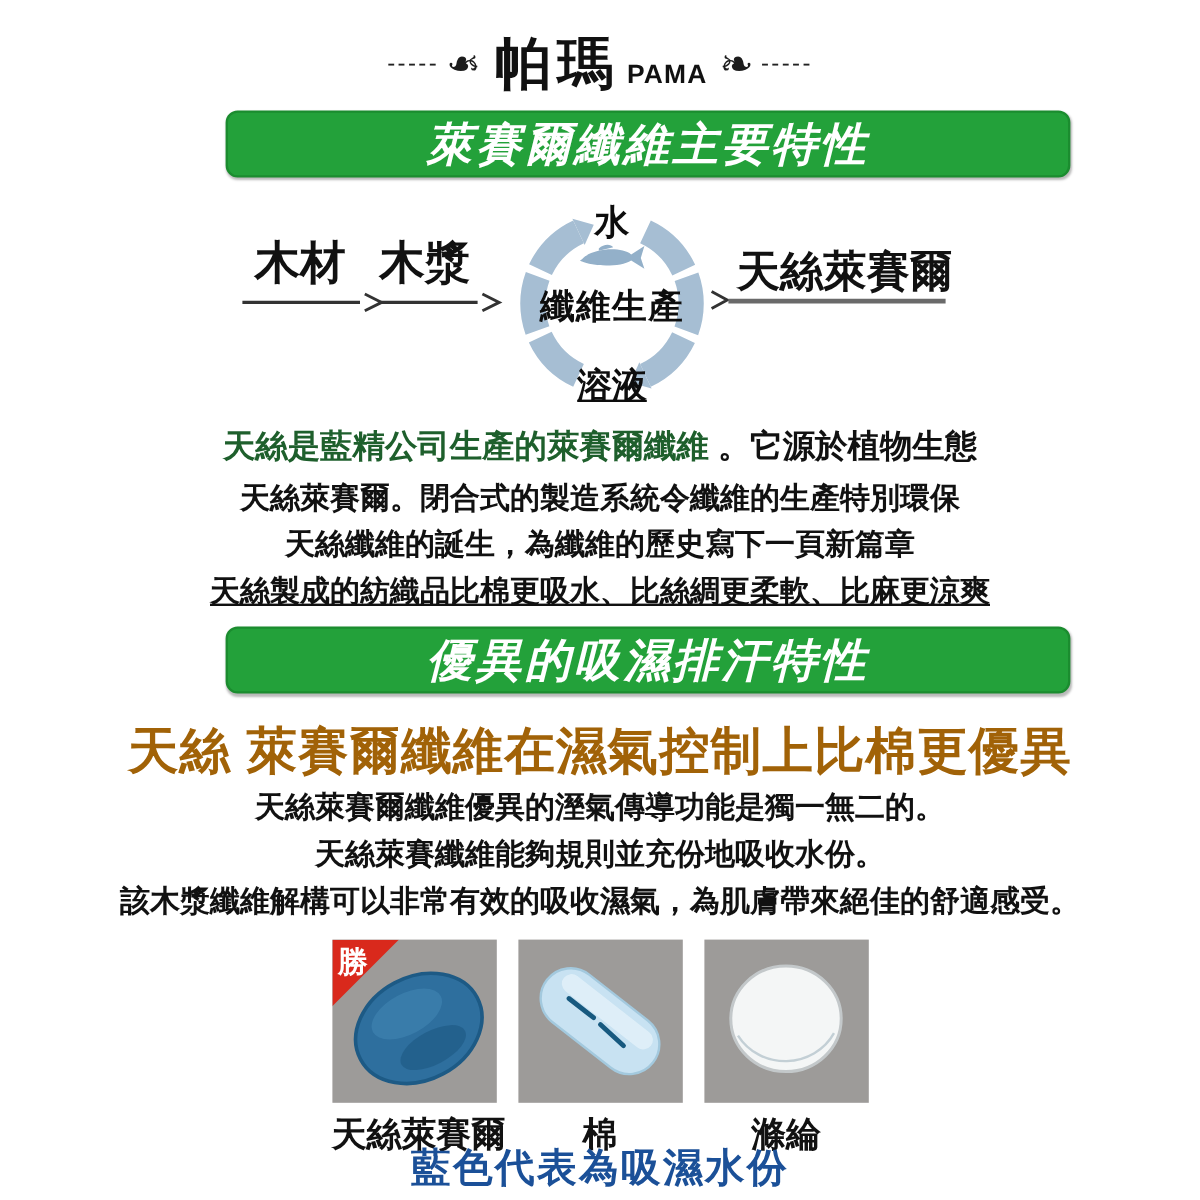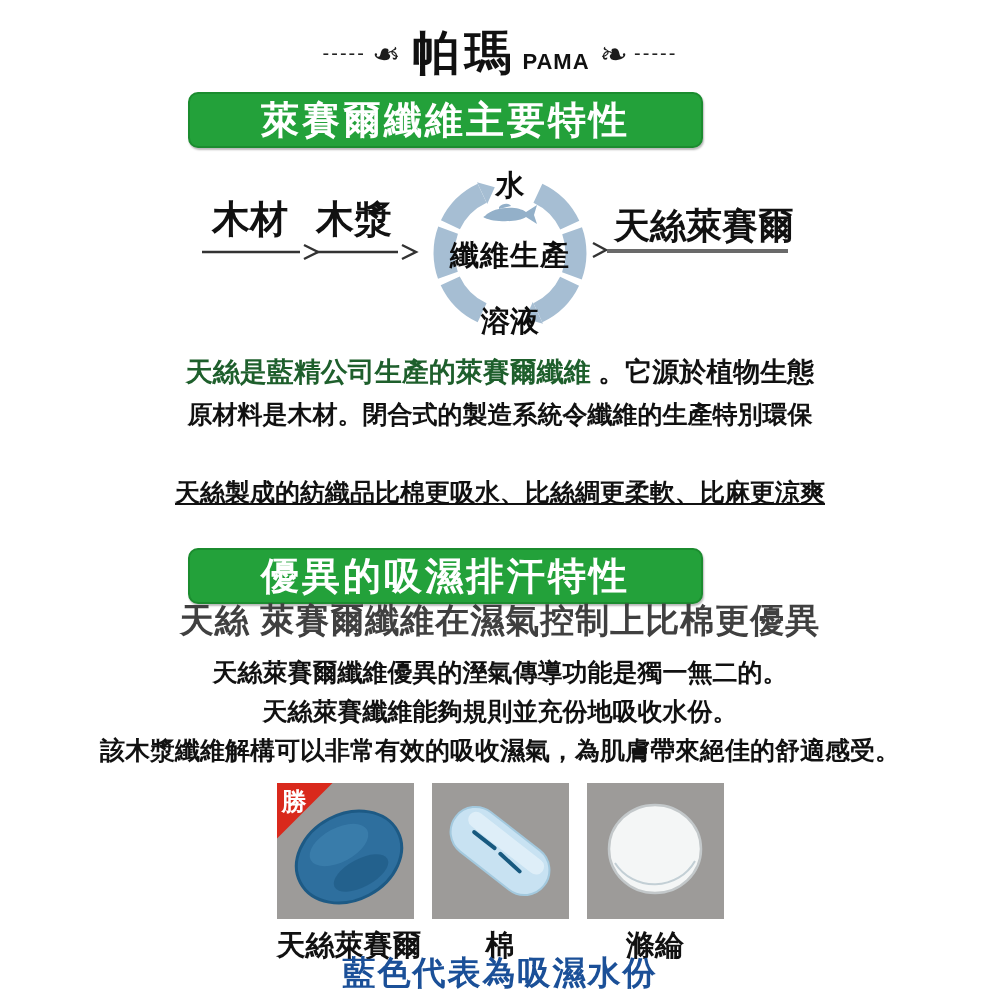--- a/index.html
+++ b/index.html
@@ -16,56 +16,57 @@
     display: flex; align-items: center; justify-content: center; gap: 4px;
   }
   .dash { font-size: 20px; font-weight: 400; color: #222; letter-spacing: 2px; }
   .ornament { font-size: 34px; color: #1c1c1c; line-height: 1; margin: 0 2px; }
   .ornament.left  { transform: scaleX(-1); display: inline-block; }
   .brand-zh { font-size: 47px; letter-spacing: 5px; margin: 0 2px 0 6px; }
   .brand-en { font-size: 22px; letter-spacing: 1px; margin-top: 16px; margin-right: 4px; }
 
   
   .banner {
-    position: absolute; left: 188px; width: 515px; height: 56px;
+    position: absolute; left: 188px; width: 704px; height: 56px;
     background: #23a13a; border: 2px solid #1b8c2f; border-radius: 10px;
     display: flex; align-items: center; justify-content: center;
     color: #fff; font-size: 38px; letter-spacing: 3px;
     box-shadow: 1px 2px 2px rgba(0,0,0,.28);
+    font-style: italic;
   }
   #banner1 { top: 92px; }
-  #banner2 { top: 548px; }
+  #banner2 { top: 522px; }
 
   
   .diagram { position: absolute; top: 162px; left: 0; width: 801px; height: 188px; padding-left: 40px; }
   .dlabel  { position: absolute; font-size: 38px; white-space: nowrap; }
   #wood    { left: 212px; top: 32px; }
   #pulp    { left: 316px; top: 32px; text-align: center; }
   #result  { left: 614px; top: 40px; font-size: 36px; }
   .arrow-svg { position: absolute; }
   #arrow1 { left: 200px; top: 80px; }
   #arrow2 { left: 314px; top: 80px; }
   #arrow3 { left: 590px; top: 78px; }
   .cycle { position: absolute; left: 425px; top: 0; width: 170px; height: 186px; }
   .cycle svg { position: absolute; left: 0; top: 0; }
   .cycle-label { position: absolute; width: 100%; text-align: center; font-size: 29px; color: #0d0d0d; }
   .cycle-top    { top: 4px; }
   .cycle-center { top: 74px; letter-spacing: 1px; }
-  .cycle-bottom { top: 140px; }
+  .cycle-bottom { top: 140px; text-decoration: underline; }
 
   
   .tline { position: absolute; left: 0; width: 100%; text-align: center; white-space: nowrap; }
   #intro1 { top: 354px; font-size: 27px; }
   #intro1 .green-part { color: #1e5f2c; }
   #intro2 { top: 398px; font-size: 25px; }
   #intro3 { top: 437px; font-size: 25px; }
   #intro4 { top: 476px; font-size: 25px; text-decoration: underline; }
 
   
-  #headline { top: 598px; font-size: 34px; color: #404040; letter-spacing: 1px; }
+  #headline { top: 598px; font-size: 42px; color: #a16207; letter-spacing: 1px; }
   #mline1 { top: 656px; font-size: 25px; }
   #mline2 { top: 695px; font-size: 25px; }
   #mline3 { top: 734px; font-size: 25px; }
 
   
   .samples-row {
     position: absolute; top: 783px; left: 0; width: 100%;
     display: flex; justify-content: center; gap: 18px;
   }
   .sample { width: 137px; }
@@ -138,21 +139,22 @@
       <polyline points="3,3 16,10 3,17" fill="none" stroke="#333" stroke-width="2.4"></polyline>
       <line x1="17" y1="11" x2="198" y2="11" stroke="#6a6a6a" stroke-width="4"></line>
     </svg>
 
     <span class="dlabel" id="result">天絲萊賽爾</span>
   </div>
 
   <div class="tline" id="intro1">
     <span class="green-part">天絲是藍精公司生產的萊賽爾纖維</span><span> 。它源於植物生態</span>
   </div>
-  <div class="tline" id="intro2">原材料是木材。閉合式的製造系統令纖維的生產特別環保</div>
+  <div class="tline" id="intro2">天絲萊賽爾。閉合式的製造系統令纖維的生產特別環保</div>
+  <div class="tline" id="intro3">天絲纖維的誕生，為纖維的歷史寫下一頁新篇章</div>
   <div class="tline" id="intro4">天絲製成的紡織品比棉更吸水、比絲綢更柔軟、比麻更涼爽</div>
 
   <div class="banner" id="banner2">
     <span>優異的吸濕排汗特性</span>
   </div>
 
   <div class="tline" id="headline">天絲 萊賽爾纖維在濕氣控制上比棉更優異</div>
   <div class="tline" id="mline1">天絲萊賽爾纖維優異的溼氣傳導功能是獨一無二的。</div>
   <div class="tline" id="mline2">天絲萊賽纖維能夠規則並充份地吸收水份。</div>
   <div class="tline" id="mline3">該木漿纖維解構可以非常有效的吸收濕氣，為肌膚帶來絕佳的舒適感受。</div>

